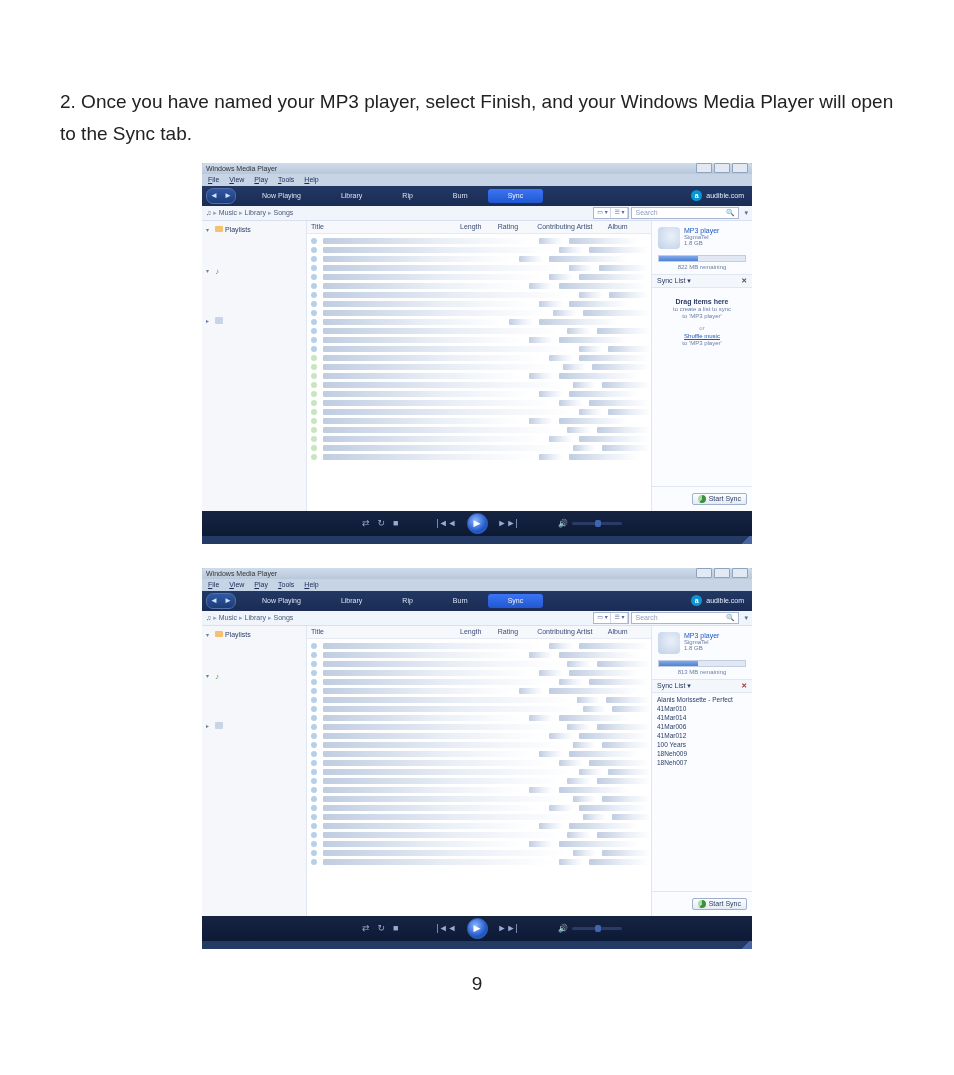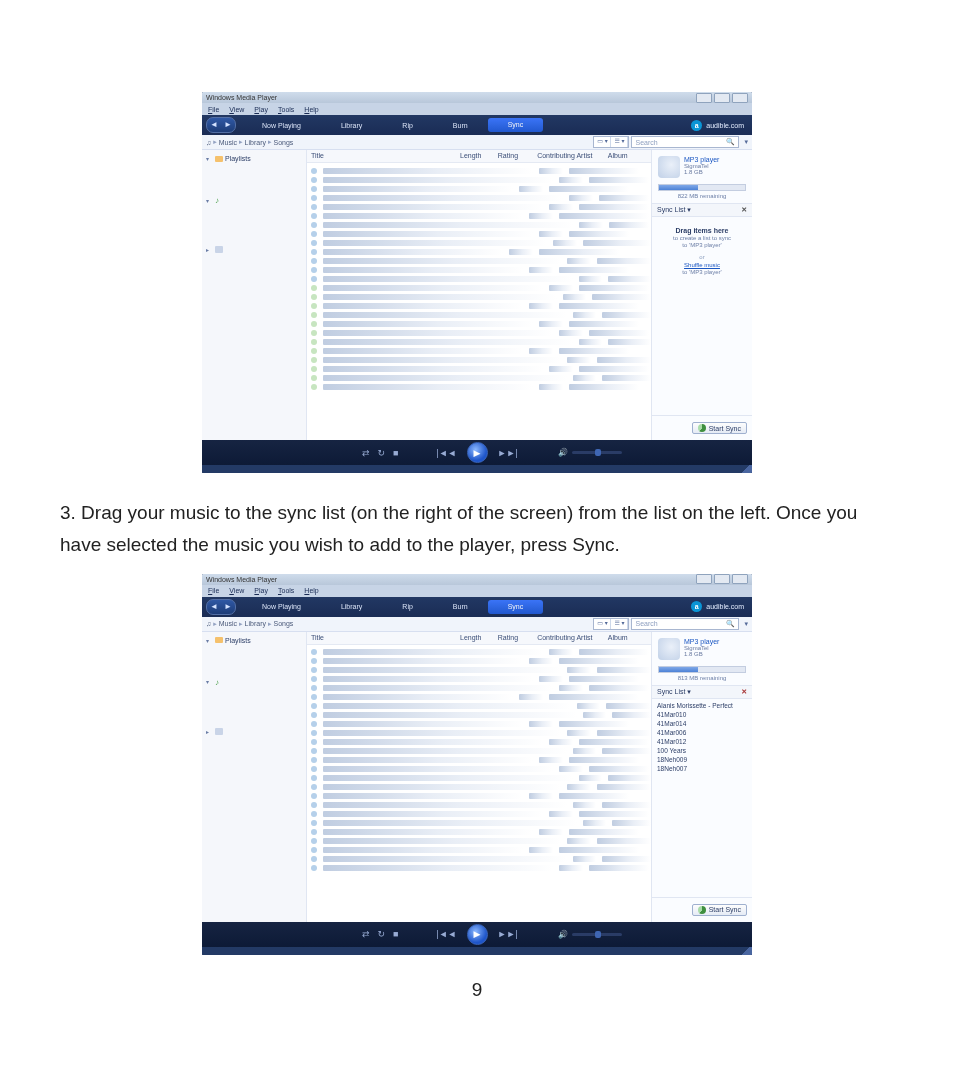--- a/index.html
+++ b/index.html
@@ -226,20 +226,21 @@
   .pb-vol-slider::after{ content:''; position:absolute; left:45%; top:-2px; width:6px; height:7px; background:#3f66b3; border-radius:2px; }
   .ss-bottomstrip{ height:8px; background:#233a65; display:flex; justify-content:flex-end; }
   .resize-grip{ width:10px; height:8px; background:linear-gradient(135deg,transparent 40%,#4a66a0 40%); }
   .page-num{ text-align:center; font-size:19px; margin-top:10px; }
 </style>
 </head>
 <body>
 
 <div class="page">
 
+  <p class="instr">2. Once you have named your MP3 player, select Finish, and your Windows Media Player will open to the Sync tab.</p>
 
   <div class="screenshot">
     <div class="ss-titlebar">
       <span>Windows Media Player</span>
       <div class="win-btns">
         <div class="win-btn"></div>
         <div class="win-btn"></div>
         <div class="win-btn"></div>
       </div>
     </div>
@@ -509,21 +510,20 @@
       <div class="pb-vol">
         <span class="pb-vol-ic">🔊</span>
         <div class="pb-vol-slider"></div>
       </div>
     </div>
     <div class="ss-bottomstrip">
         <div class="resize-grip"></div>
       </div>
   </div>
 
-  <p class="instr">3. Drag your music to the sync list (on the right of the screen) from the list on the left. Once you have selected the music you wish to add to the player, press Sync.</p>
 
   <div class="screenshot">
     <div class="ss-titlebar">
       <span>Windows Media Player</span>
       <div class="win-btns">
         <div class="win-btn"></div>
         <div class="win-btn"></div>
         <div class="win-btn"></div>
       </div>
     </div>

